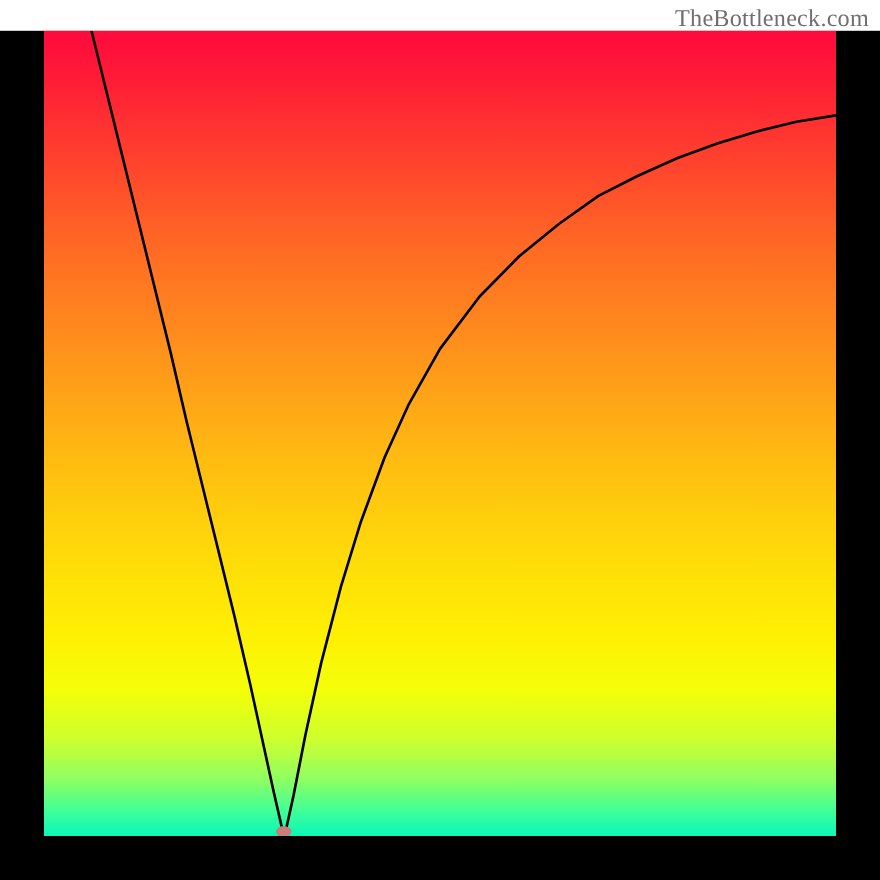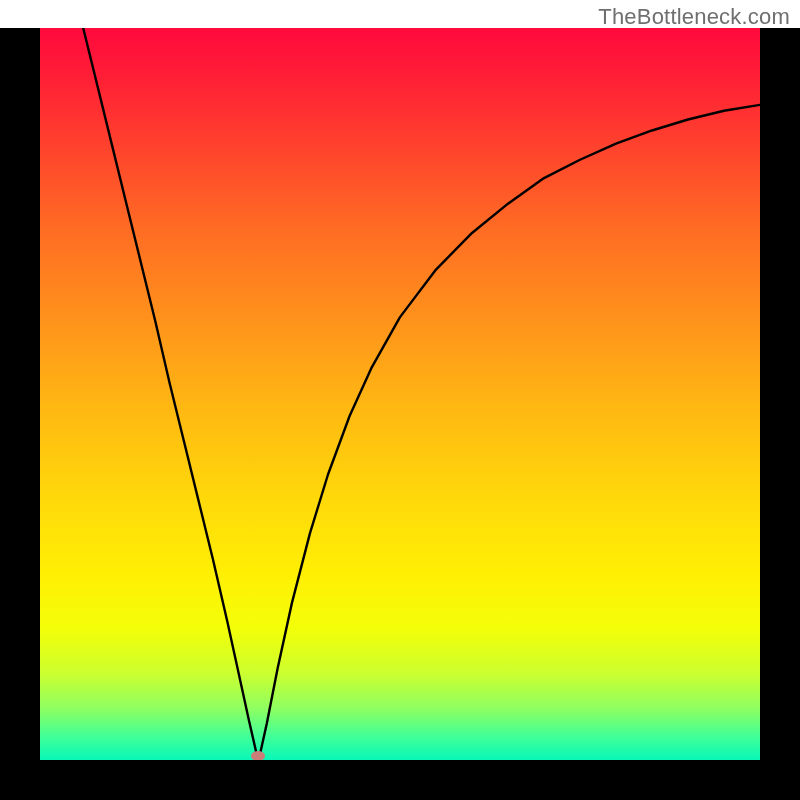--- a/index.html
+++ b/index.html
@@ -5,20 +5,21 @@
   body {
     margin: 0;
     padding: 0;
     background: #ffffff;
     font-family: Arial, Helvetica, sans-serif;
   }
   .container {
     width: 800px;
     height: 800px;
     position: relative;
+    font-family: Liberation Serif, serif;
   }
   .watermark {
     position: absolute;
     top: 4px;
     right: 10px;
     color: #6f6f6f;
     font-size: 22px;
     font-weight: 400;
     letter-spacing: 0.2px;
   }

